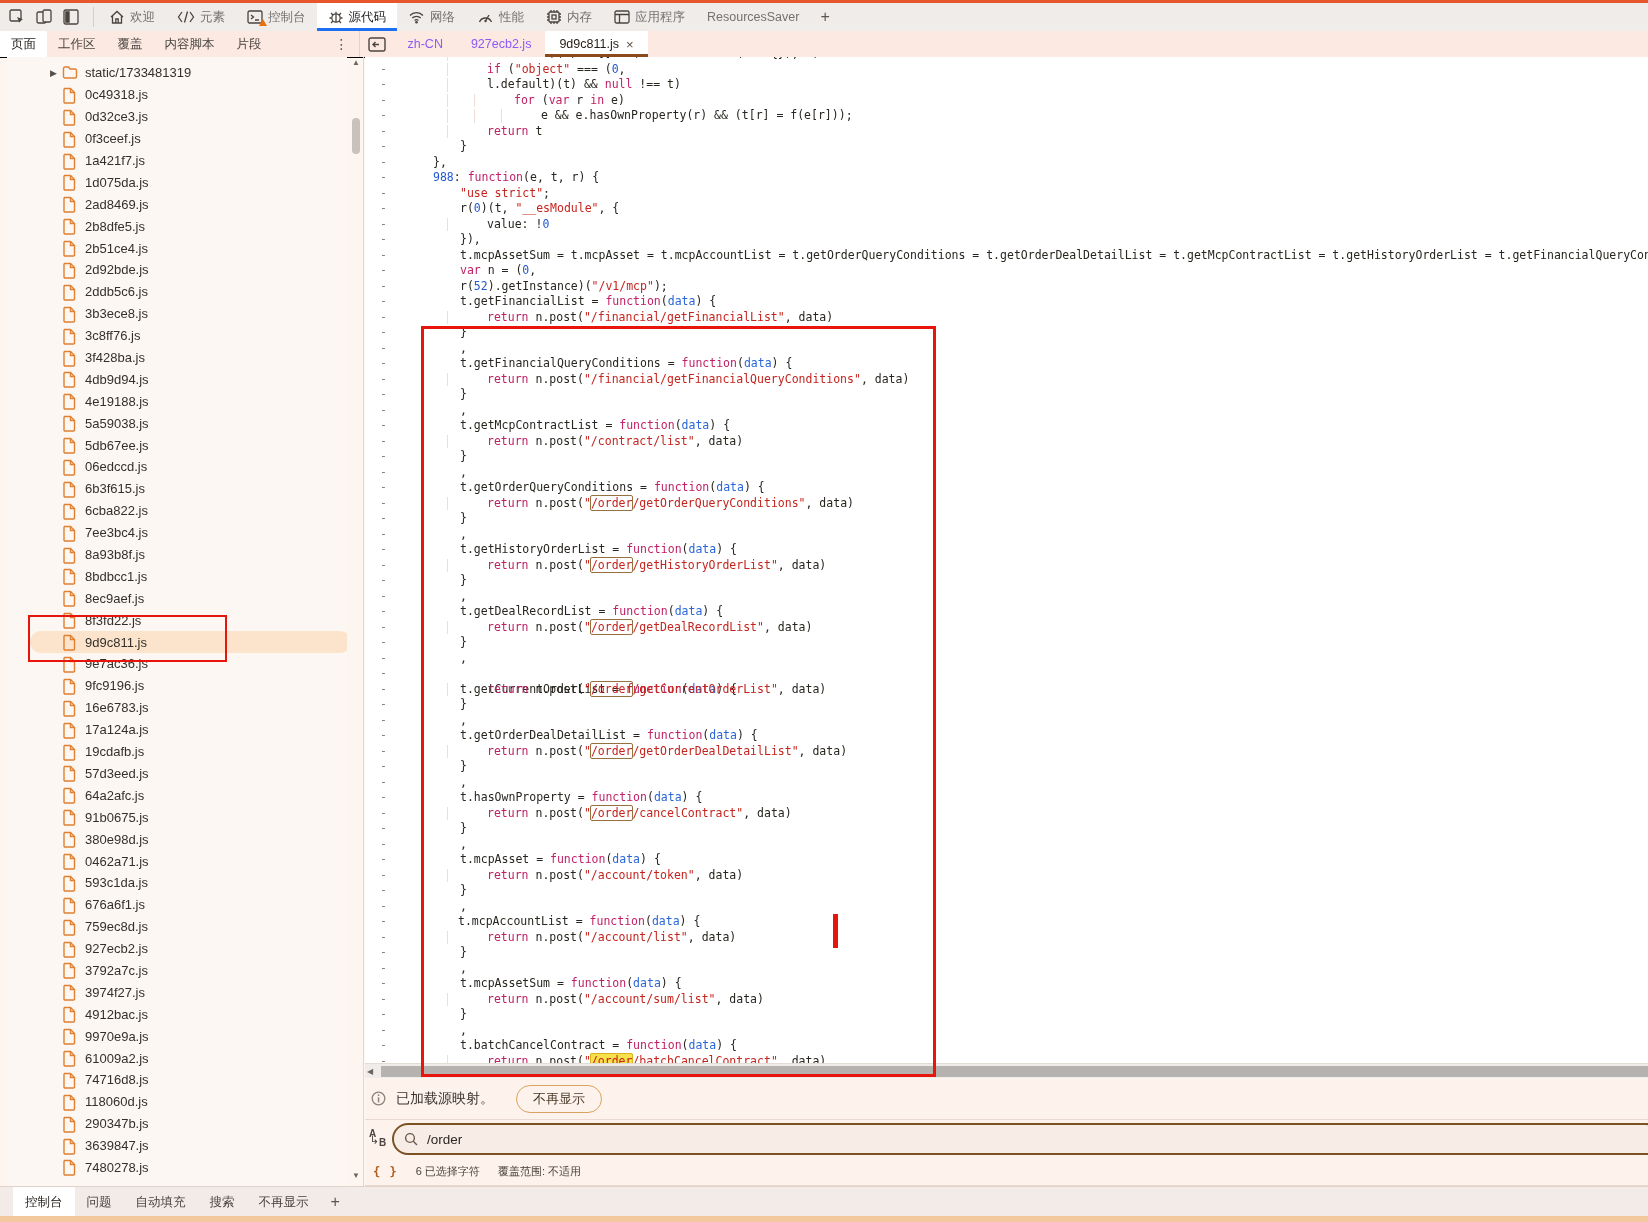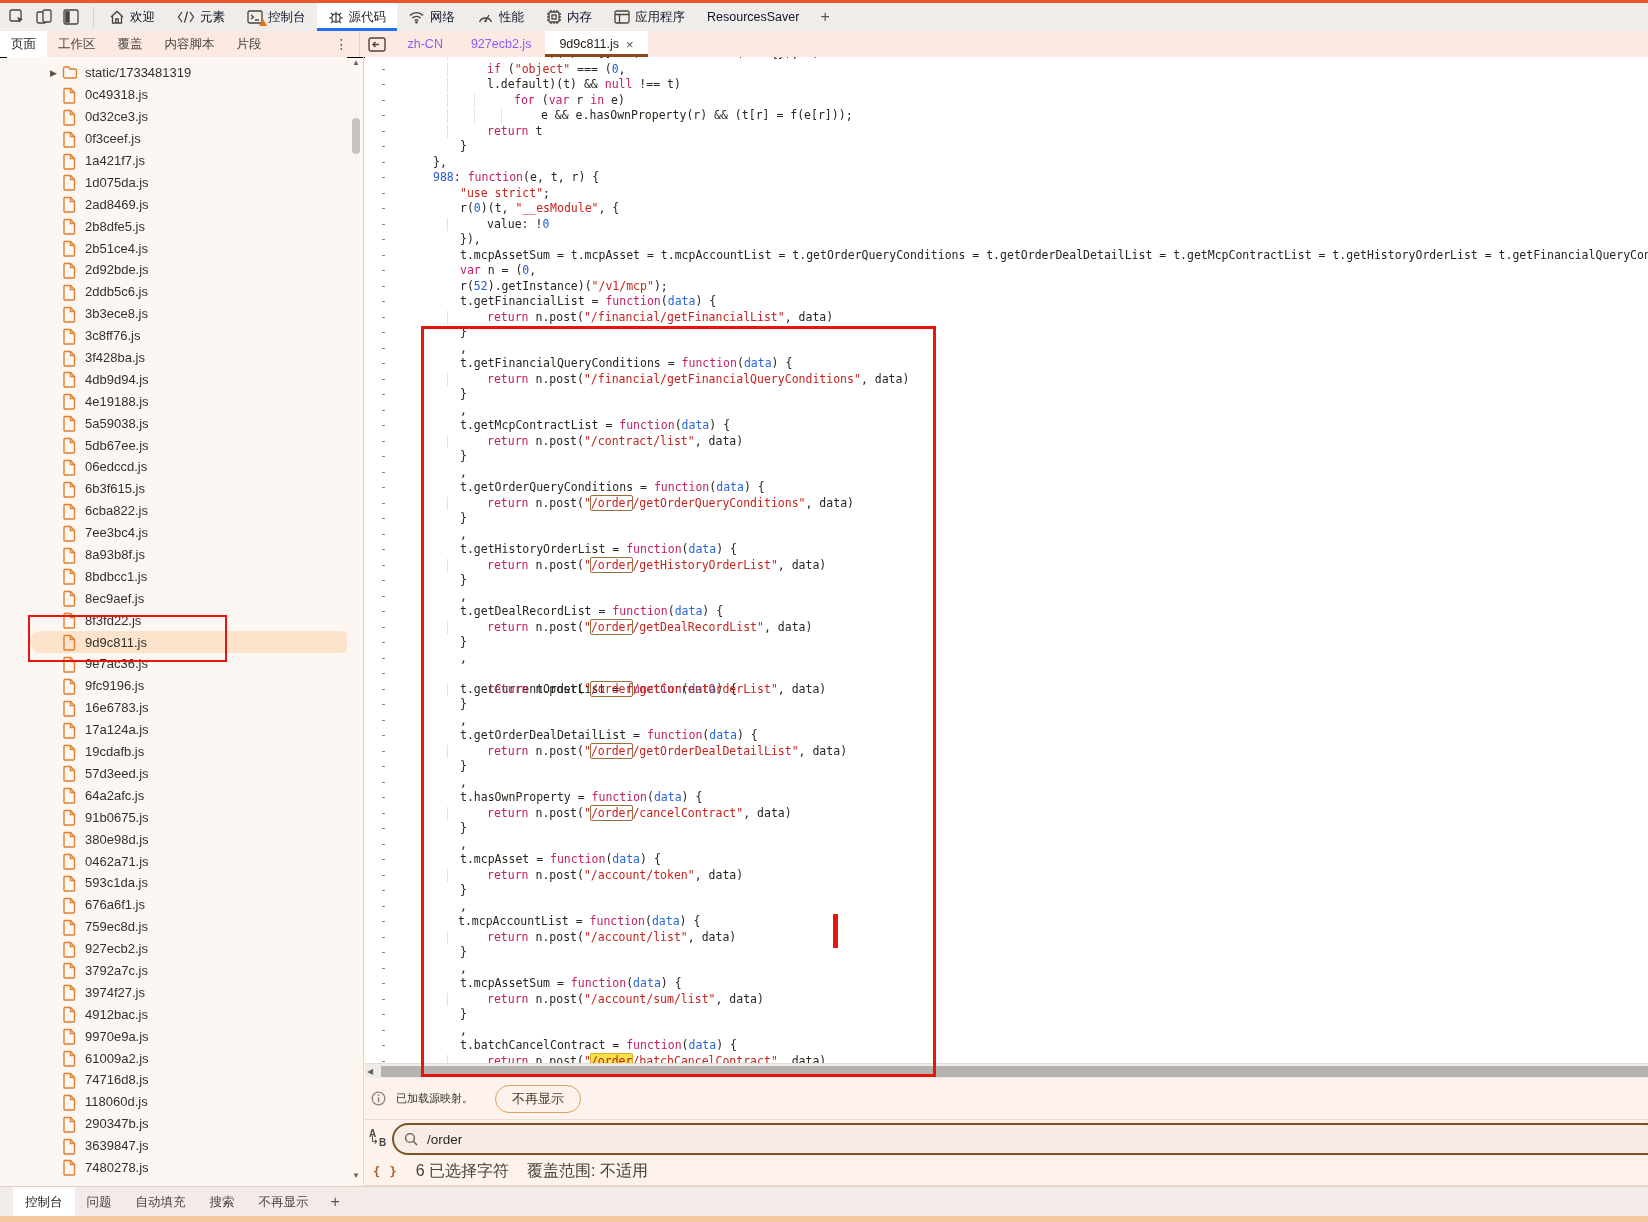--- a/index.html
+++ b/index.html
@@ -8,21 +8,21 @@
   
   #topline{position:absolute;left:0;top:0;width:1648px;height:3px;background:#e8562c;}
   #bottomstrip{position:absolute;left:0;top:1216px;width:1648px;height:6px;background:#f2c89c;}
   
   #row1{position:absolute;left:0;top:3px;width:1648px;height:28px;background:#f0ecea;
         border-bottom:1px solid #ddd2cc;display:flex;align-items:stretch;}
   #inspect-icons{display:flex;align-items:center;gap:10px;padding:0 10px 0 8px;}
   .miniico{width:17px;height:17px;display:inline-flex;align-items:center;justify-content:center;}
   .vdiv{width:1px;background:#d8cdc7;margin:4px 4px;}
   #panel-tabs{display:flex;align-items:stretch;}
-  .ptab{display:flex;align-items:center;gap:5px;padding:0 11px;font-size:12.5px;color:#0f172a;
+  .ptab{display:flex;align-items:center;gap:5px;padding:0 11px;font-size:12.5px;color:#737373;
         position:relative;cursor:default;}
   .ptab.active{background:#fff;color:#1f1c1a;}
   .ptab.active:after{content:"";position:absolute;left:0;right:0;bottom:0;height:3px;background:#1c6ef2;}
   .ptab .icowrap{position:relative;display:inline-flex;}
   .badge{position:absolute;right:-4px;bottom:-2px;width:0;height:0;
          border-left:4px solid transparent;border-right:4px solid transparent;border-bottom:7px solid #e8710a;}
   .plusbtn{display:flex;align-items:center;padding:0 10px;font-size:16px;color:#5d5650;}
   
   #row2{position:absolute;left:0;top:31px;width:1648px;height:26px;background:#fbe9e2;
         border-bottom:1px solid #000000;display:flex;align-items:stretch;}
@@ -61,36 +61,36 @@
   .tm{border:1px solid #96703d;border-radius:2px;margin:0 -1px;}
   .tc{background:#f7e14b;border:1px solid #d8b31e;border-radius:2px;margin:0 -1px;}
   
   #hscroll{position:absolute;left:365px;top:1063px;width:1283px;height:15px;background:#efece9;
            border-top:1px solid #e2dcd7;}
   #hscroll .harr{position:absolute;left:2px;top:3px;font-size:8px;color:#6b6662;}
   #hscroll .hthumb{position:absolute;left:16px;top:2px;width:1267px;height:11px;background:#b5b2af;}
   
   #notifrow{position:absolute;left:365px;top:1078px;width:1283px;height:42px;background:#fdf2ec;
             border-bottom:1px solid #e9d9d0;display:flex;align-items:center;gap:10px;padding-left:6px;box-sizing:border-box;}
-  #notifrow .ntext{font-size:11px;color:#3c3530;}
+  #notifrow .ntext{font-size:14px;color:#3c3530;}
   #dismiss-btn{border:1.5px solid #daa35f;border-radius:14px;background:transparent;color:#4a3a28;
                font-size:13px;padding:4px 16px;margin-left:12px;font-family:inherit;}
   #searchrow{position:absolute;left:365px;top:1120px;width:1283px;height:38px;background:#fdf2ec;
              border-bottom:1px solid #e9d9d0;display:flex;align-items:center;}
   #abico{width:22px;height:22px;position:relative;margin:0 3px 0 2px;flex:0 0 auto;color:#4c4540;}
   #abico .a{position:absolute;left:2px;top:0;font-size:10px;font-weight:bold;}
   #abico .arr{position:absolute;left:3px;top:6px;font-size:11px;}
   #abico .b{position:absolute;left:12px;top:9px;font-size:10px;font-weight:bold;}
   #searchpill{height:28px;flex:1 1 auto;margin-right:-14px;border:2px solid #7c5224;border-radius:16px;
               background:#f8ece7;display:flex;align-items:center;gap:9px;padding-left:10px;}
   #searchpill .q{font-size:13.5px;color:#2e2username:#2e2620;color:#2e2620;}
   #statusrow{position:absolute;left:365px;top:1158px;width:1283px;height:28px;background:#fdf2ec;
              border-bottom:1px solid #e9d9d0;display:flex;align-items:center;gap:18px;padding-left:8px;box-sizing:border-box;}
   #braces{font-family:"DejaVu Sans Mono",monospace;font-size:12px;color:#b05e1f;font-weight:bold;letter-spacing:1px;}
-  .sttext{font-size:16px;color:#4a423b;}
+  .sttext{font-size:11px;color:#4a423b;}
   
   #drawer{position:absolute;left:0;top:1186px;width:1648px;height:30px;background:#f2ebe7;
           border-top:1px solid #e0d2c9;display:flex;align-items:stretch;padding-left:13px;}
   .dtab{display:flex;align-items:center;padding:0 12px;font-size:12.5px;color:#4a4440;}
   .dtab.active{background:#fff;color:#211c18;}
   
   .redbox{position:absolute;border:3px solid #e8150d;box-sizing:border-box;pointer-events:none;}
   #ann-tree{left:28px;top:615px;width:199px;height:47px;border-width:2.5px;}
   #ann-code{left:421px;top:326px;width:515px;height:751px;}
   #ann-caret{position:absolute;left:833px;top:914px;width:5px;height:34px;background:#e8150d;pointer-events:none;}

